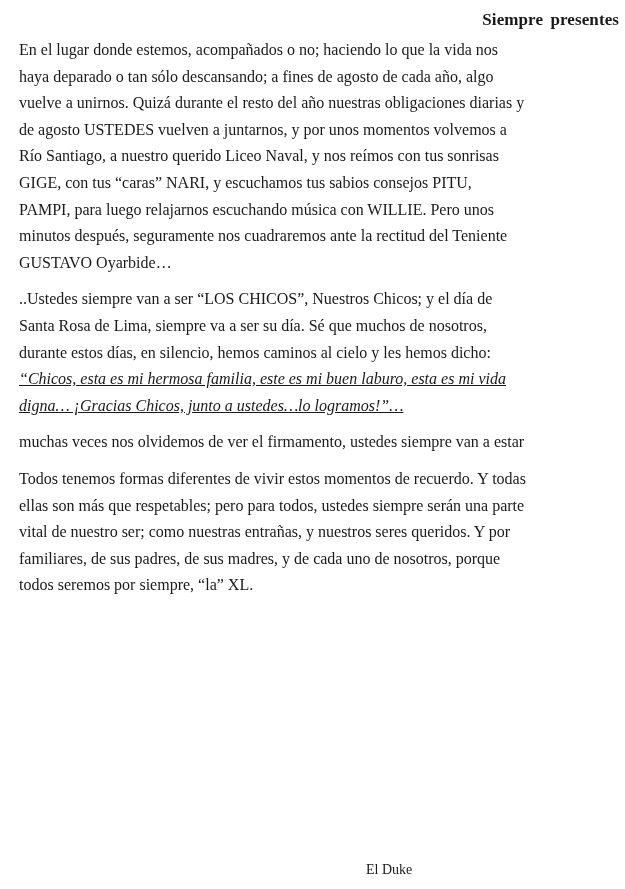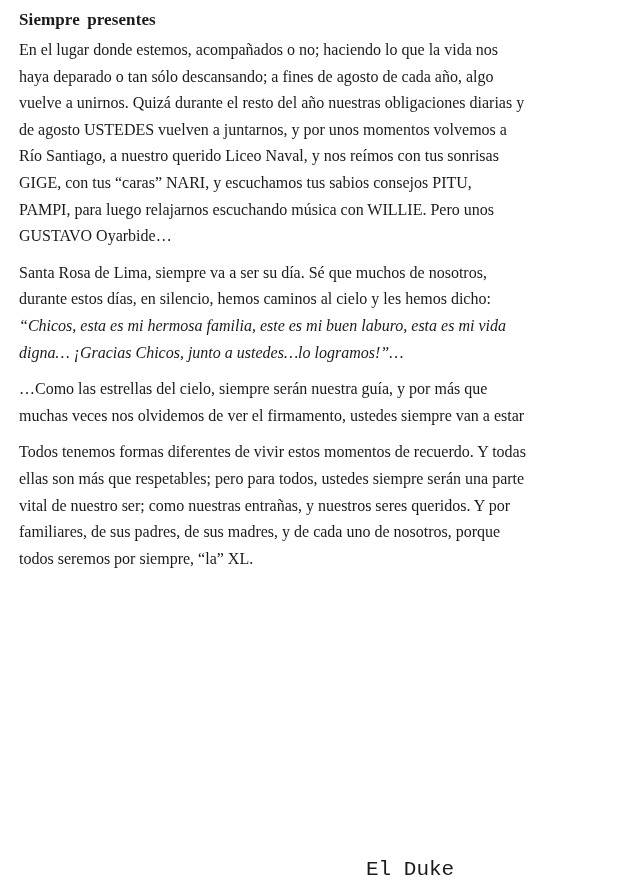--- a/index.html
+++ b/index.html
@@ -21,68 +21,71 @@
       top: 8px;
       width: 600px;
     }
     .title {
       font-weight: bold;
       font-size: 17px;
       line-height: 24px;
       margin: 0 0 5px 0;
       letter-spacing: 0.1px;
       word-spacing: 3px;
+      text-align: right;
     }
     .para {
       font-size: 16px;
       line-height: 26.6px;
       margin: 0 0 10px 0;
       white-space: nowrap;
     }
     .line {
       display: block;
     }
     .italic {
       font-style: italic;
+      text-decoration: underline;
     }
     .signature {
       position: absolute;
       left: 366px;
       top: 858px;
-      font-size: 21px;
+      font-size: 14px;
       line-height: 24px;
-      font-family: Liberation Mono, monospace;
+      font-family: Liberation Serif, serif;
     }
   </style>
 </head>
 <body>
 
 <div class="page">
   <div class="title">Siempre  presentes</div>
 
   <div class="para">
     <span class="line">En el lugar donde estemos, acompañados o no; haciendo lo que la vida nos</span>
     <span class="line">haya deparado o tan sólo descansando; a fines  de agosto de cada año, algo</span>
     <span class="line">vuelve a unirnos. Quizá durante el resto del año nuestras  obligaciones diarias y</span>
     <span class="line">de agosto USTEDES vuelven a juntarnos, y por unos momentos volvemos a</span>
     <span class="line">Río Santiago, a nuestro querido Liceo Naval, y nos reímos con tus sonrisas</span>
     <span class="line">GIGE, con tus “caras” NARI, y escuchamos tus sabios consejos  PITU,</span>
     <span class="line">PAMPI, para luego relajarnos escuchando música con WILLIE. Pero  unos</span>
+    <span class="line">minutos después,  seguramente nos cuadraremos ante  la rectitud del Teniente</span>
     <span class="line">GUSTAVO Oyarbide…</span>
   </div>
 
   <div class="para">
+    <span class="line">..Ustedes siempre van a ser “LOS CHICOS”, Nuestros Chicos; y el día de</span>
     <span class="line">Santa Rosa de Lima, siempre va a ser su día. Sé que muchos de nosotros,</span>
     <span class="line">durante estos días, en silencio, hemos caminos al cielo y les  hemos dicho:</span>
     <span class="line italic">“Chicos, esta es mi hermosa familia, este es mi buen laburo, esta es mi  vida</span>
     <span class="line italic">digna… ¡Gracias Chicos,  junto a ustedes…lo logramos!”…</span>
   </div>
 
   <div class="para">
-    <span class="line">…Como las estrellas del cielo, siempre serán nuestra guía, y por más que</span>
     <span class="line">muchas veces nos olvidemos de ver el firmamento,  ustedes siempre van a estar</span>
   </div>
 
   <div class="para">
     <span class="line">Todos tenemos formas diferentes de vivir estos momentos de recuerdo. Y todas</span>
     <span class="line">ellas son más que respetables; pero para todos, ustedes siempre serán una parte</span>
     <span class="line">vital de nuestro ser; como nuestras entrañas, y nuestros seres queridos. Y por</span>
     <span class="line">familiares, de sus padres, de sus madres, y de cada uno de nosotros, porque</span>
     <span class="line">todos seremos por siempre, “la”  XL.</span>
   </div>

